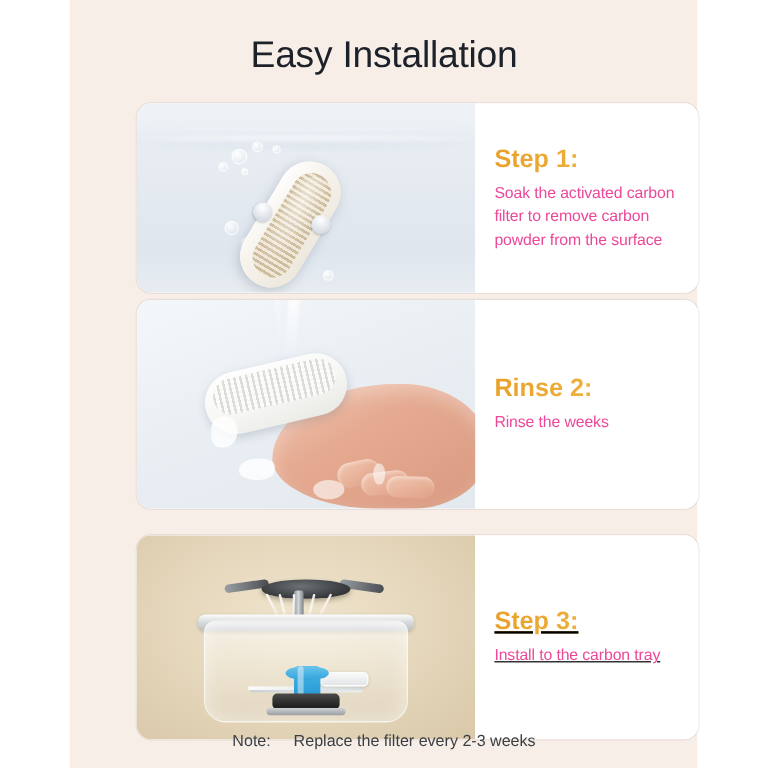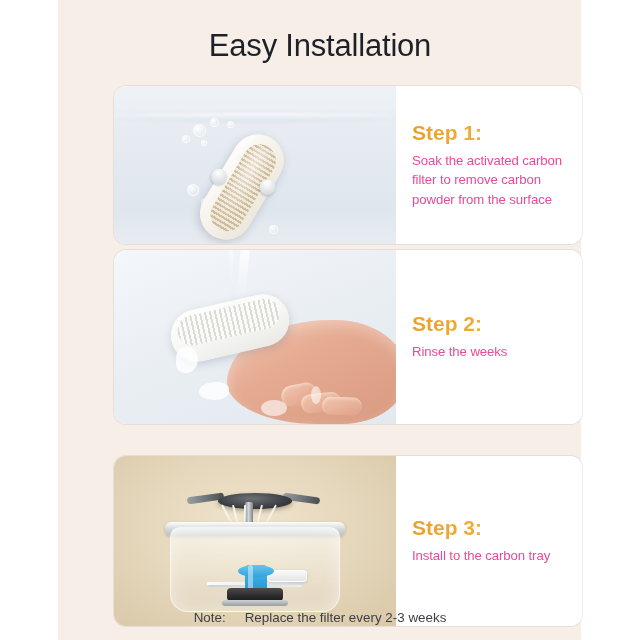--- a/index.html
+++ b/index.html
@@ -54,21 +54,21 @@
     width: 468px;
     background: #ffffff;
     border-radius: 12px;
     overflow: hidden;
     display: flex;
     box-shadow: 0 0 0 1px rgba(180,170,160,0.22);
     margin-left: 26px;
   }
   .card-1 { top: 86px;  height: 158px; }
   .card-2 { top: 250px; height: 174px; }
-  .card-3 { top: 456px; height: 170px; }
+  .card-3 { top: 446px; height: 170px; text-decoration: underline; }
 
   .card-media {
     position: relative;
     width: 282px;
     height: 100%;
     flex: 0 0 282px;
     overflow: hidden;
   }
 
   .card-text {
@@ -405,21 +405,21 @@
             <div class="filter2-core"></div>
           </div>
 
           <div class="splash sp1"></div>
           <div class="splash sp2"></div>
           <div class="splash sp3"></div>
           <div class="splash sp4"></div>
         </div>
       </div>
       <div class="card-text">
-        <div class="step-title">Step 2:</div>
+        <div class="step-title">Rinse 2:</div>
         <div class="step-desc">Rinse the weeks</div>
       </div>
     </div>
 
     <div class="card card-3">
       <div class="card-media">
         <div class="scene3">
           <div class="nozzle-wing left"></div>
           <div class="nozzle-wing right"></div>
           <div class="nozzle-head"></div>

